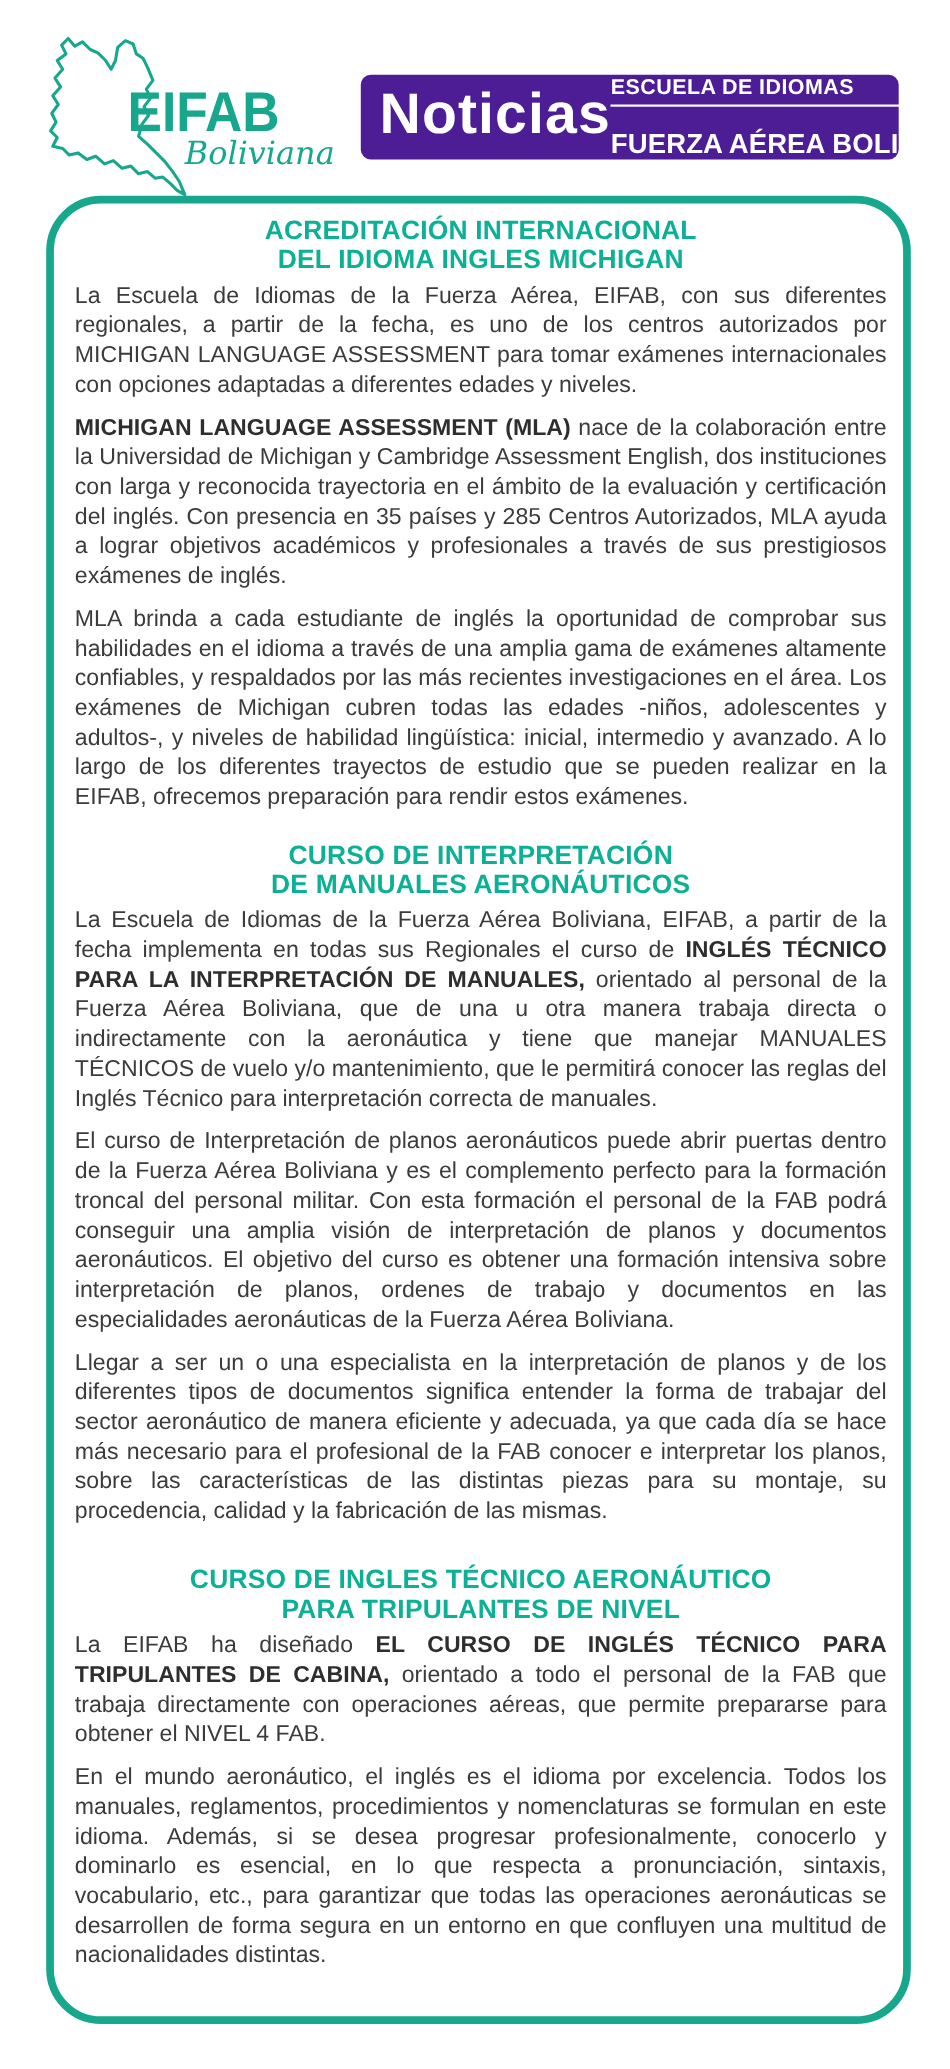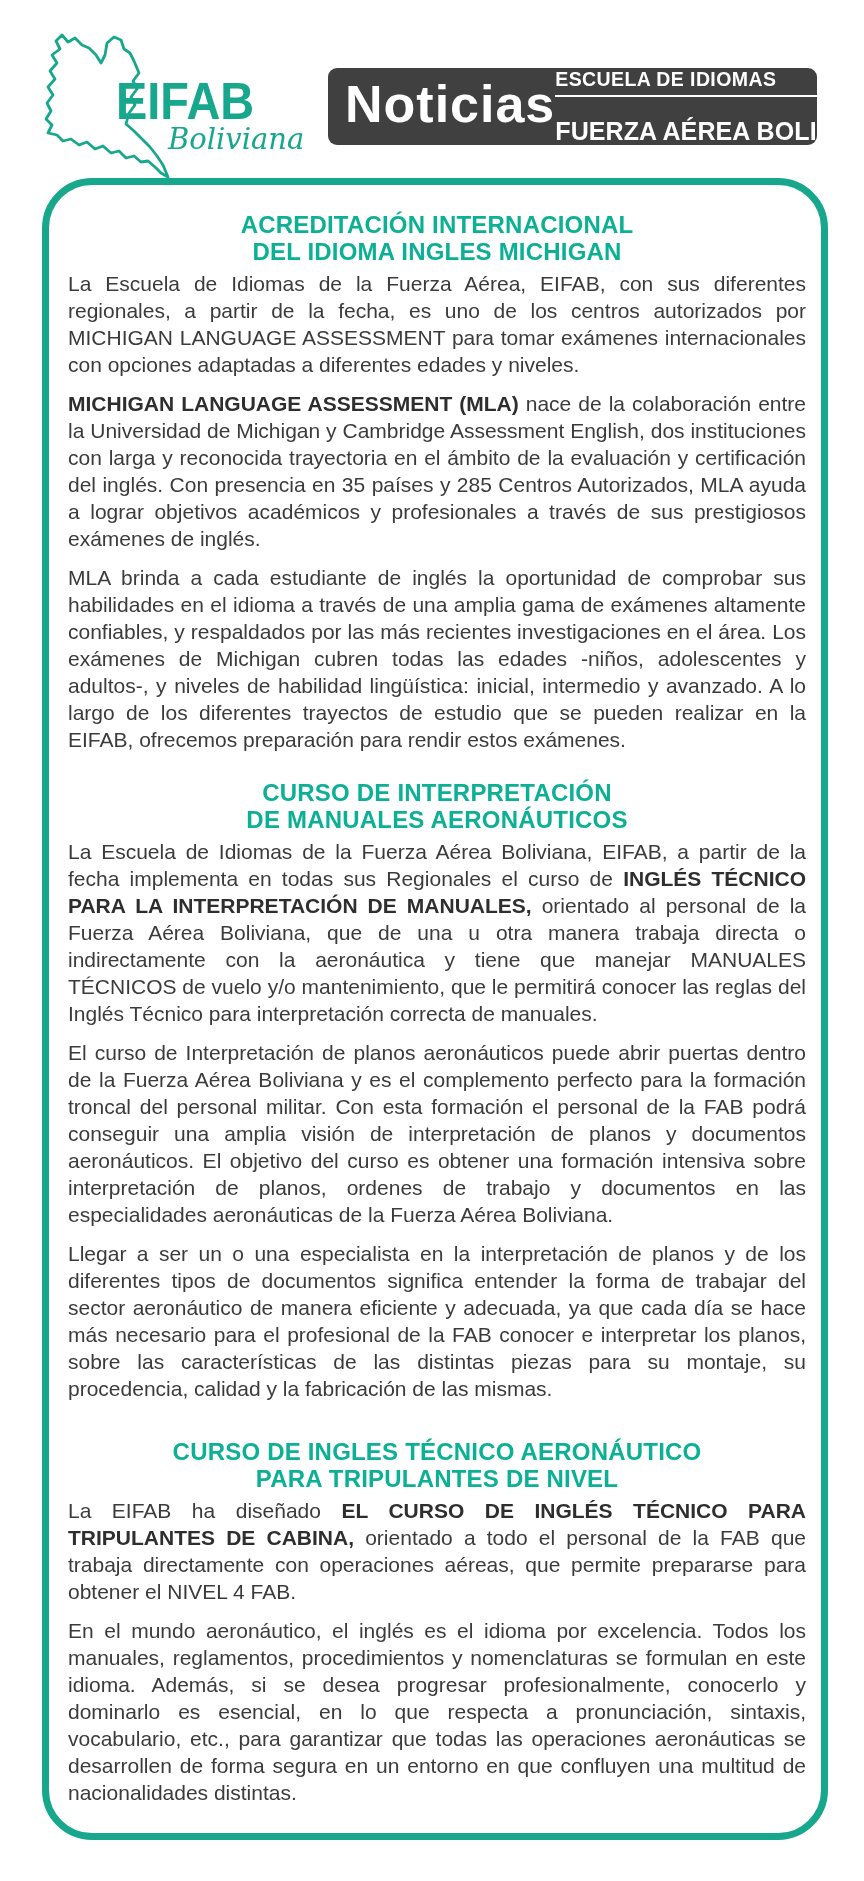--- a/index.html
+++ b/index.html
@@ -27,21 +27,21 @@
   .logo-city {
     position: absolute; left: 168px; top: 122px;
     font-family: "DejaVu Serif", serif; font-style: italic;
     font-size: 29px; color: #16A78C; white-space: nowrap;
   }
 
   
   .banner {
     position: absolute; left: 328px; top: 68px;
     width: 489px; height: 77px;
-    background: #404040; border-radius: 9px;
+    background: #4c1d95; border-radius: 9px;
     box-sizing: border-box;
     display: flex; align-items: center;
     padding: 0 16px 0 17px;
   }
   .banner-title {
     color: #ffffff; font-size: 52px; font-weight: bold;
     letter-spacing: 1px; line-height: 1; padding-bottom: 6px;
     white-space: nowrap;
   }
   .banner-sub { margin-left: auto; color: #ffffff; font-weight: bold; }
@@ -54,21 +54,21 @@
     padding-top: 20px;
   }
 
   
   .content-box {
     position: absolute; left: 42px; top: 178px;
     width: 786px; height: 1662px;
     box-sizing: border-box;
     border: 7px solid #16A78C;
     border-radius: 50px;
-    padding: 20px 15px 0 19px;
+    padding: 5px 15px 0 19px;
     overflow: hidden;
   }
   .section-heading {
     margin: 26px 0 0 0;
     text-align: center;
     color: #0CB094;
     font-size: 24px; line-height: 27px; font-weight: bold;
     letter-spacing: 0.2px;
   }
   .section:first-child .section-heading { margin-top: 6px; }

